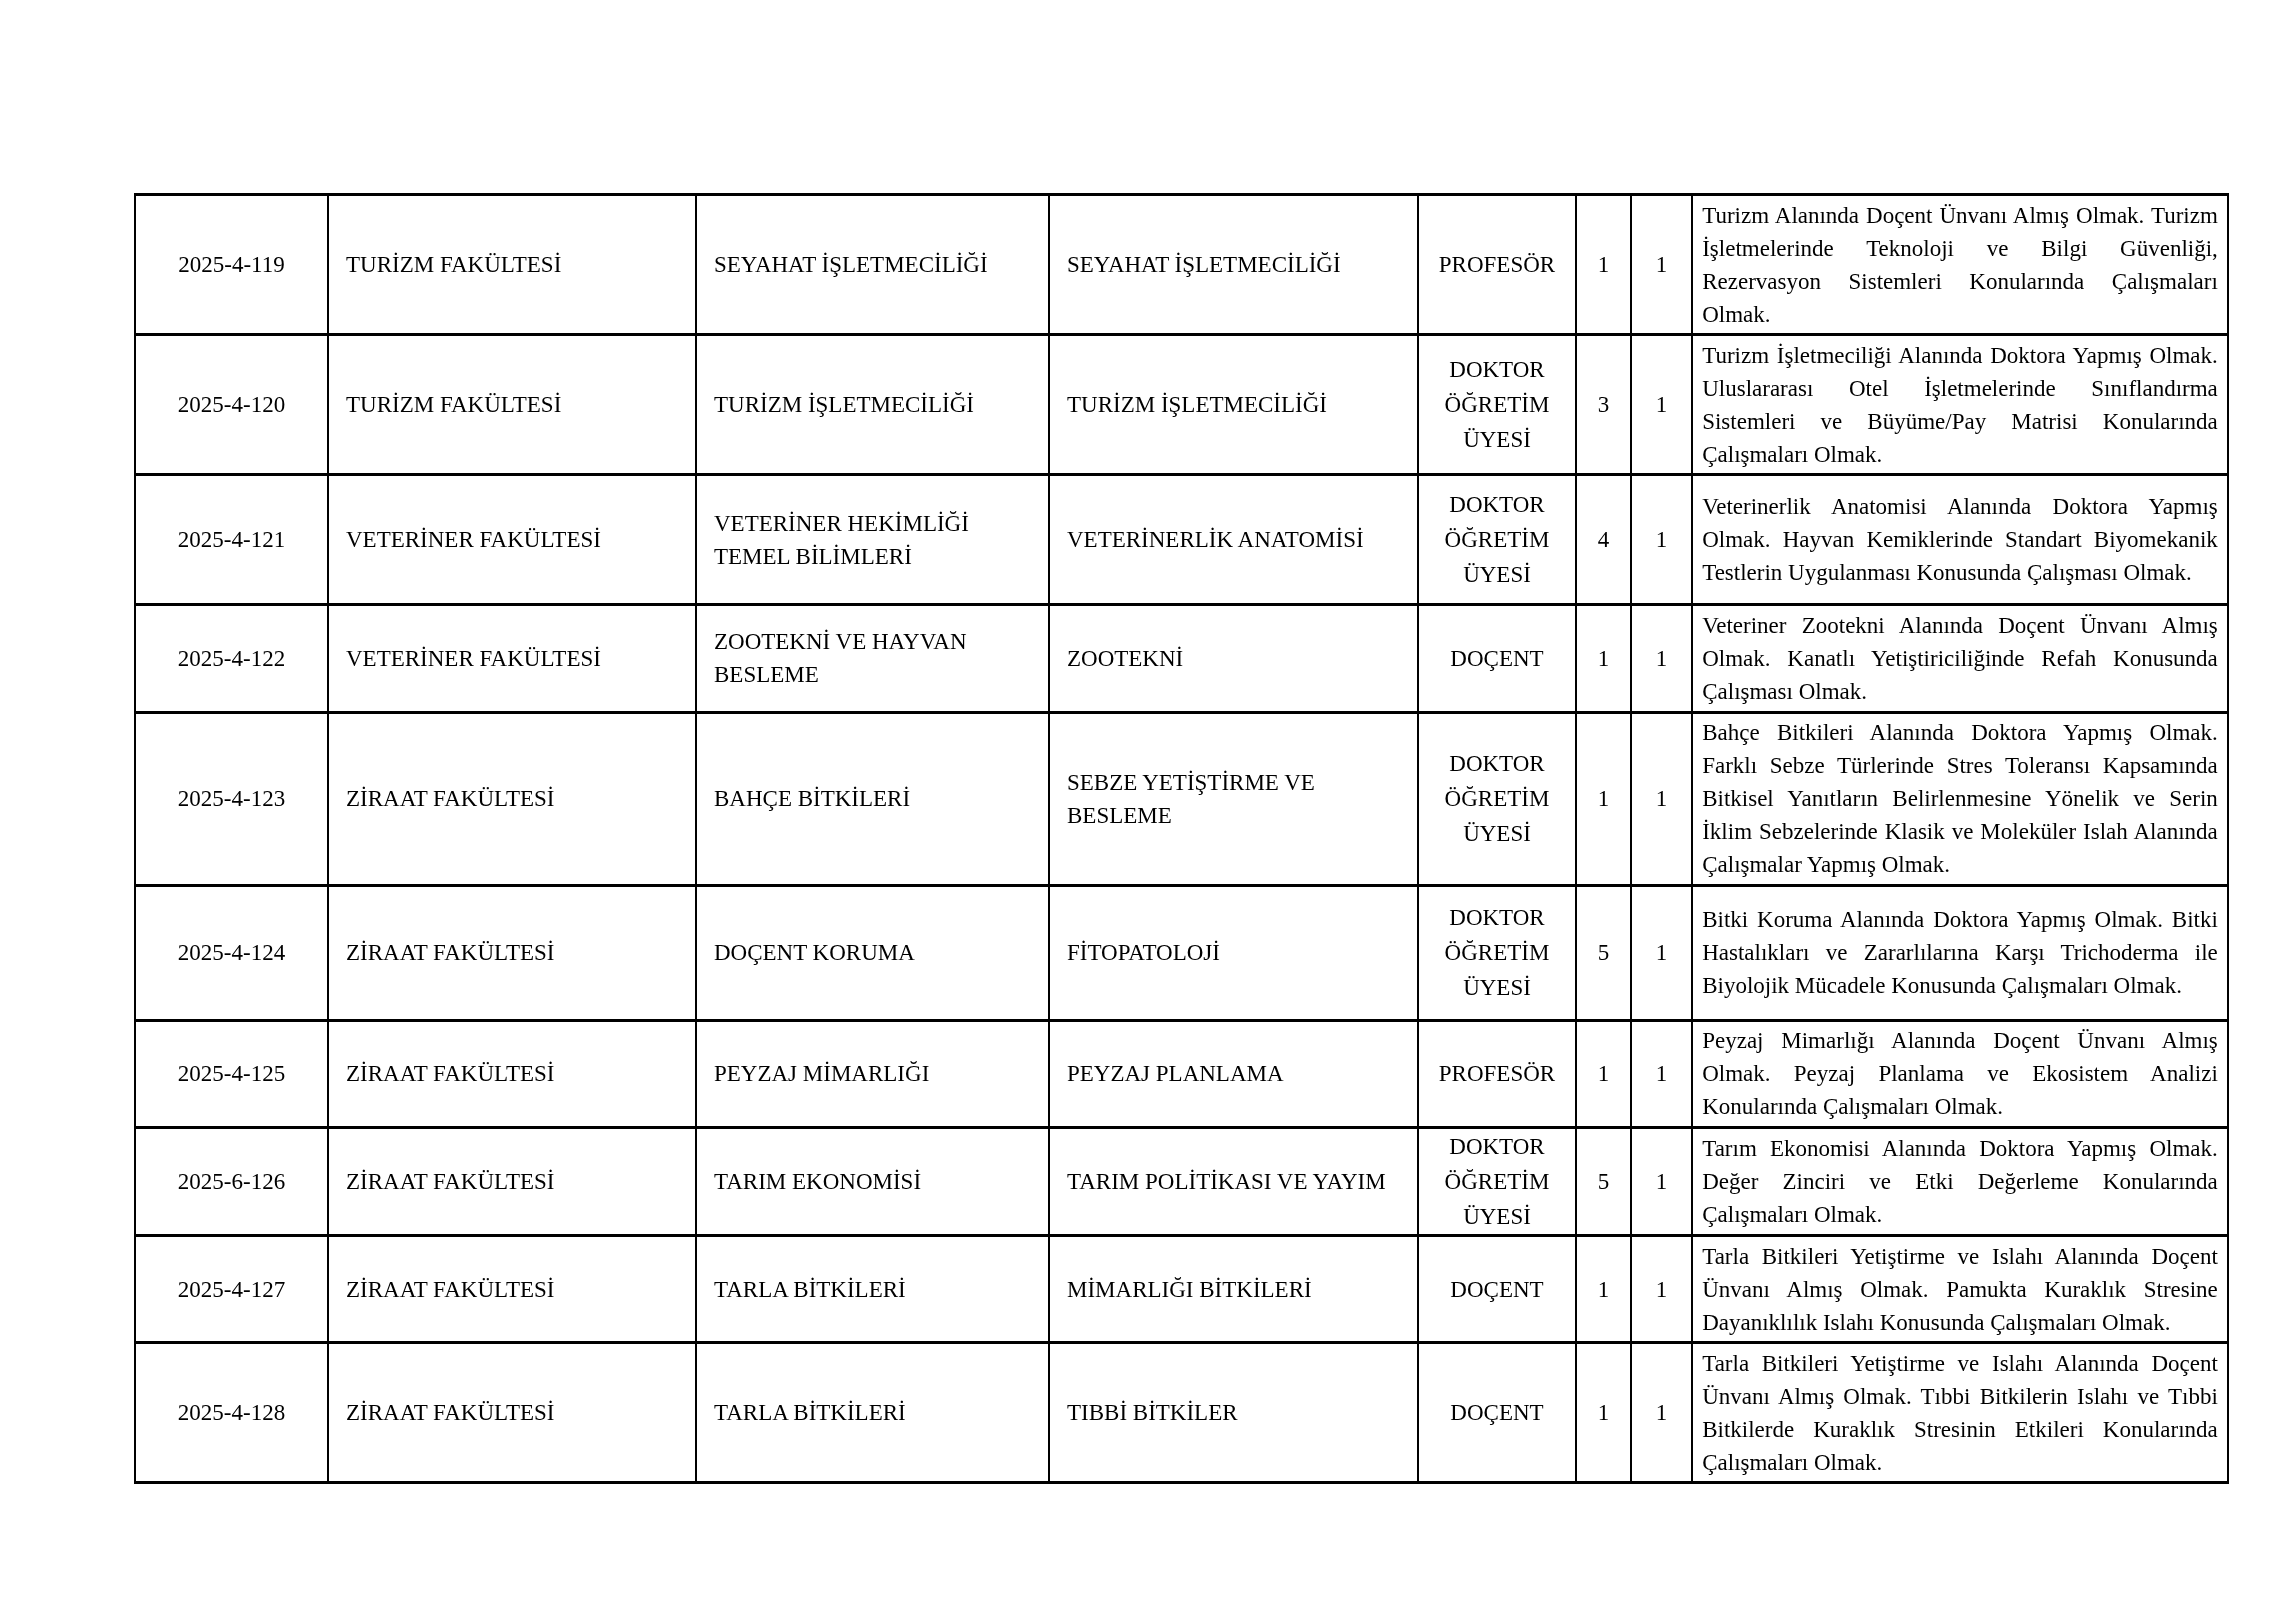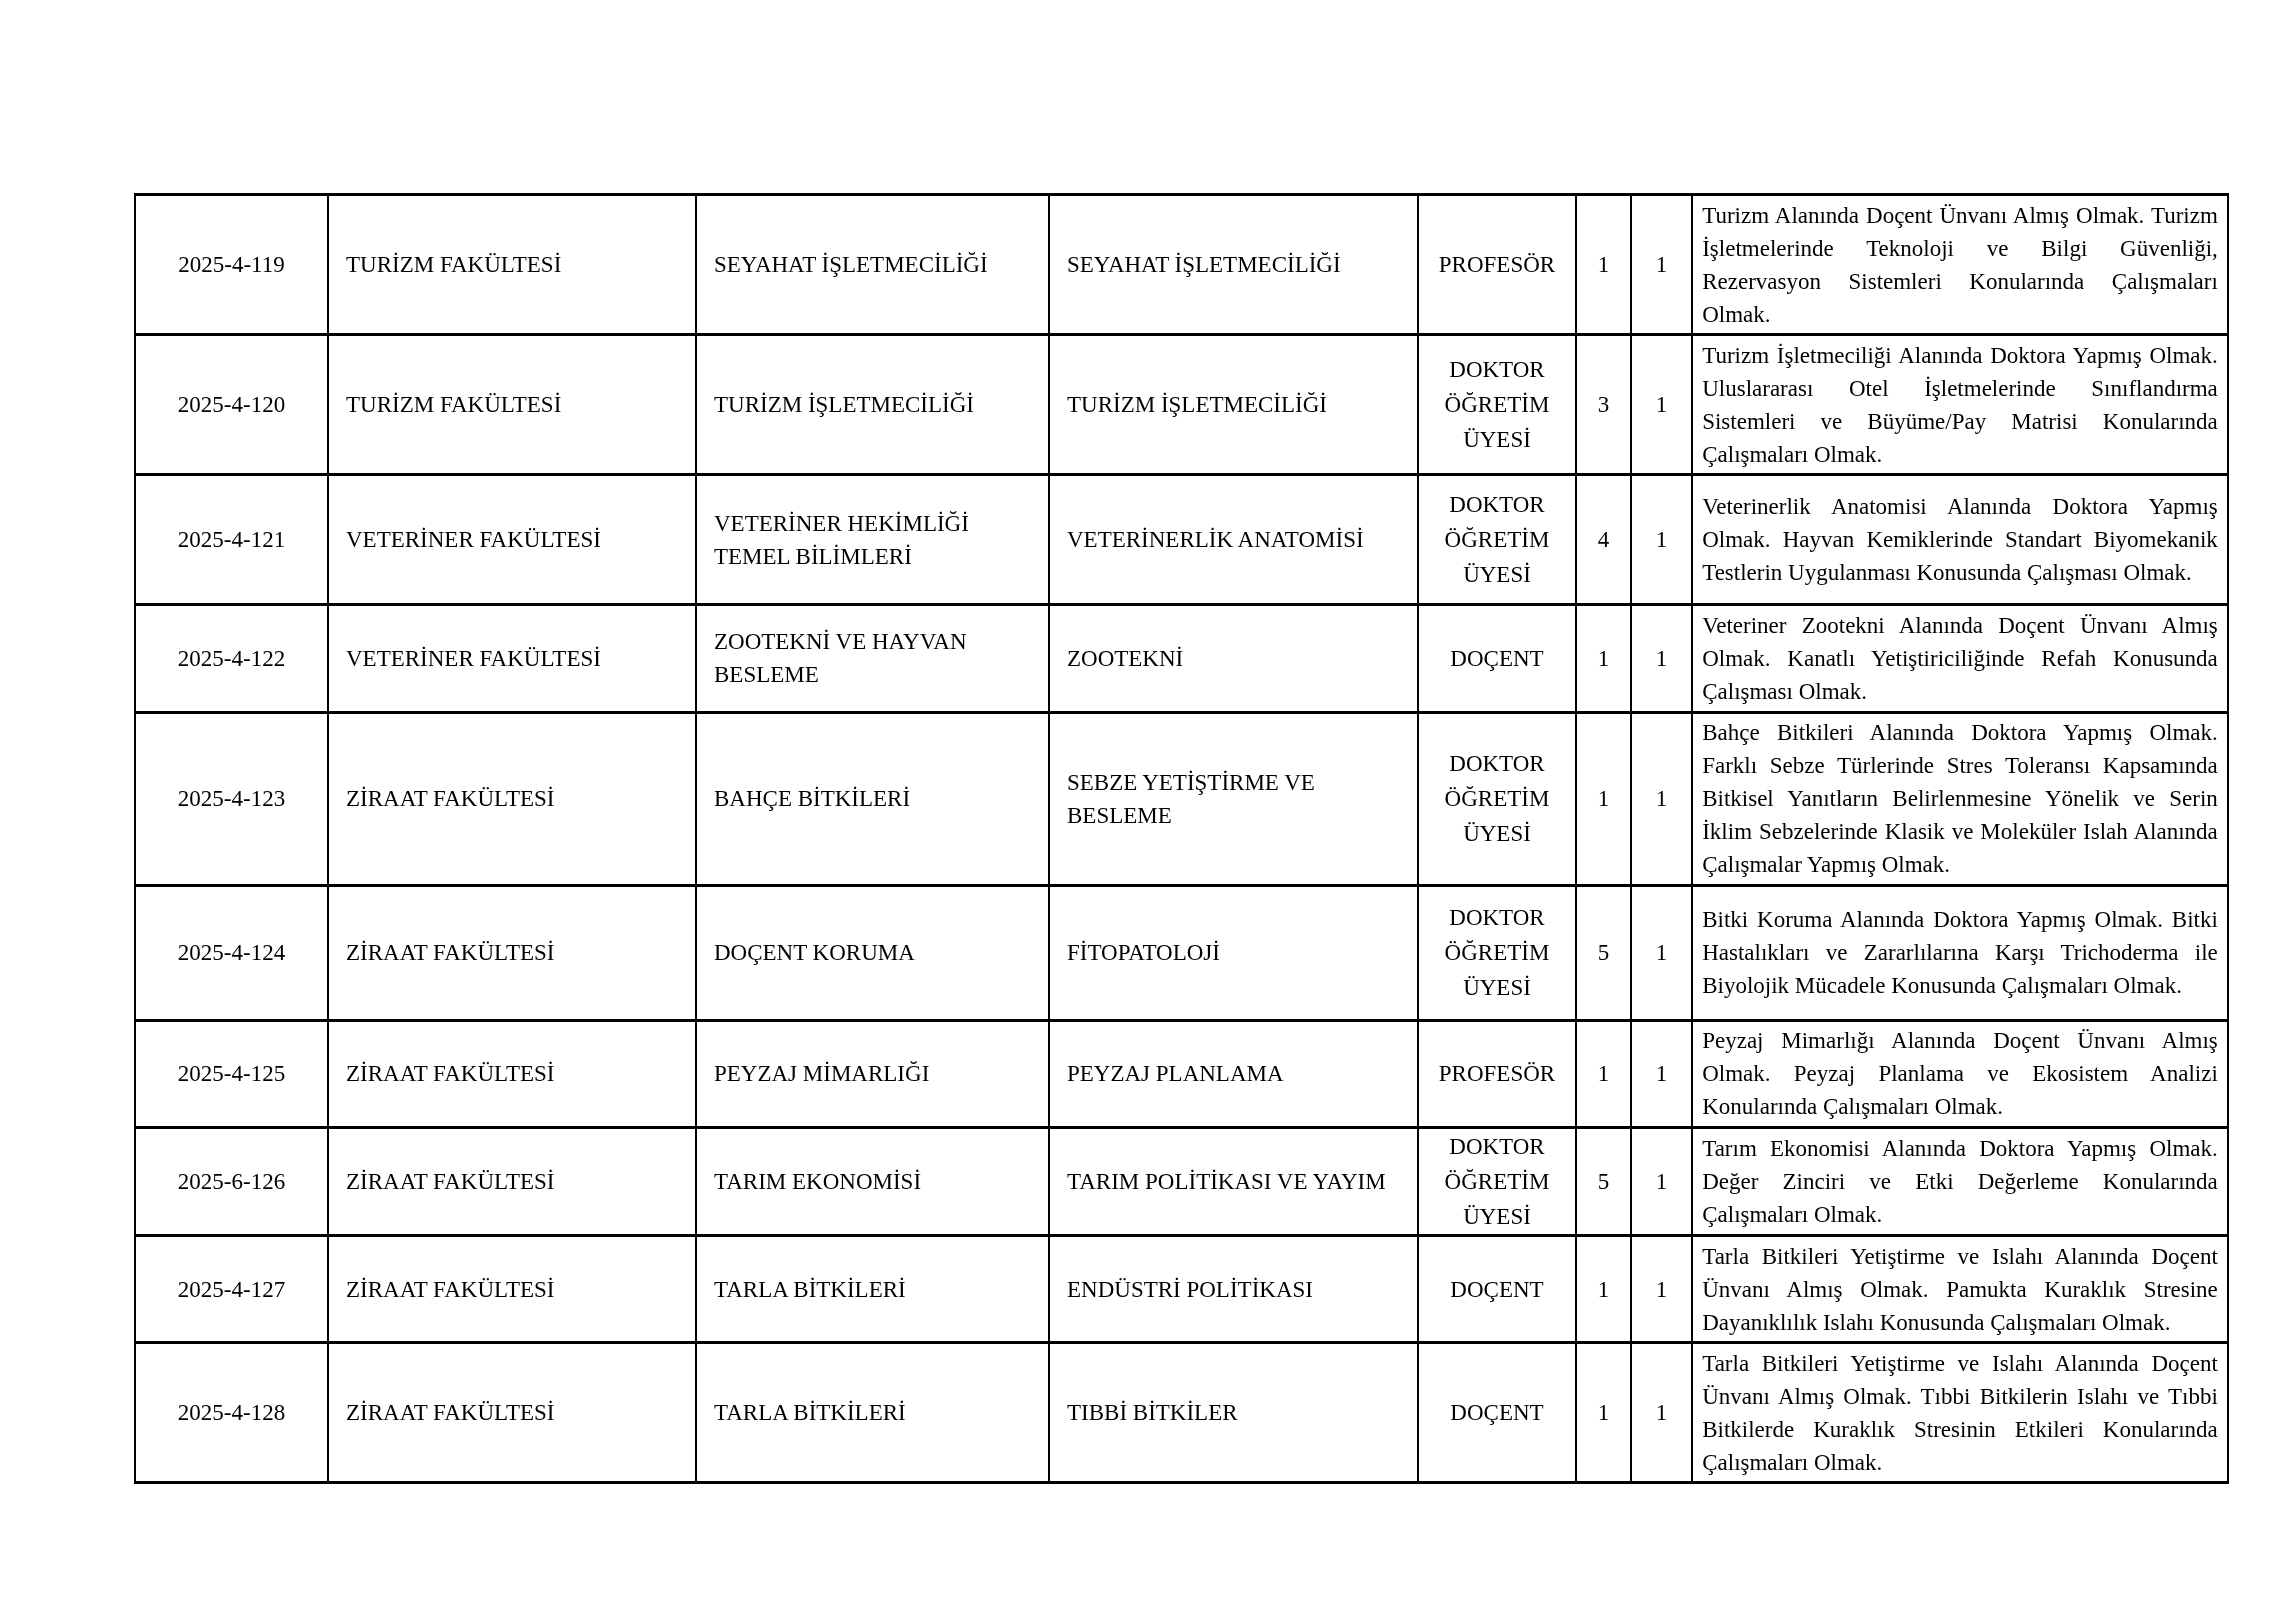--- a/index.html
+++ b/index.html
@@ -153,21 +153,21 @@
           <td class="col-field">TARIM POLİTİKASI VE YAYIM</td>
           <td class="col-title">DOKTOR ÖĞRETİM ÜYESİ</td>
           <td class="col-quota_order">5</td>
           <td class="col-count">1</td>
           <td class="col-requirement">Tarım Ekonomisi Alanında Doktora Yapmış Olmak. Değer Zinciri ve Etki Değerleme Konularında Çalışmaları Olmak.</td>
         </tr>
         <tr>
           <td class="col-id">2025-4-127</td>
           <td class="col-faculty">ZİRAAT FAKÜLTESİ</td>
           <td class="col-department">TARLA BİTKİLERİ</td>
-          <td class="col-field">ENDÜSTRİ POLİTİKASI</td>
+          <td class="col-field">MİMARLIĞI BİTKİLERİ</td>
           <td class="col-title">DOÇENT</td>
           <td class="col-quota_order">1</td>
           <td class="col-count">1</td>
           <td class="col-requirement">Tarla Bitkileri Yetiştirme ve Islahı Alanında Doçent Ünvanı Almış Olmak. Pamukta Kuraklık Stresine Dayanıklılık Islahı Konusunda Çalışmaları Olmak.</td>
         </tr>
         <tr>
           <td class="col-id">2025-4-128</td>
           <td class="col-faculty">ZİRAAT FAKÜLTESİ</td>
           <td class="col-department">TARLA BİTKİLERİ</td>
           <td class="col-field">TIBBİ BİTKİLER</td>

